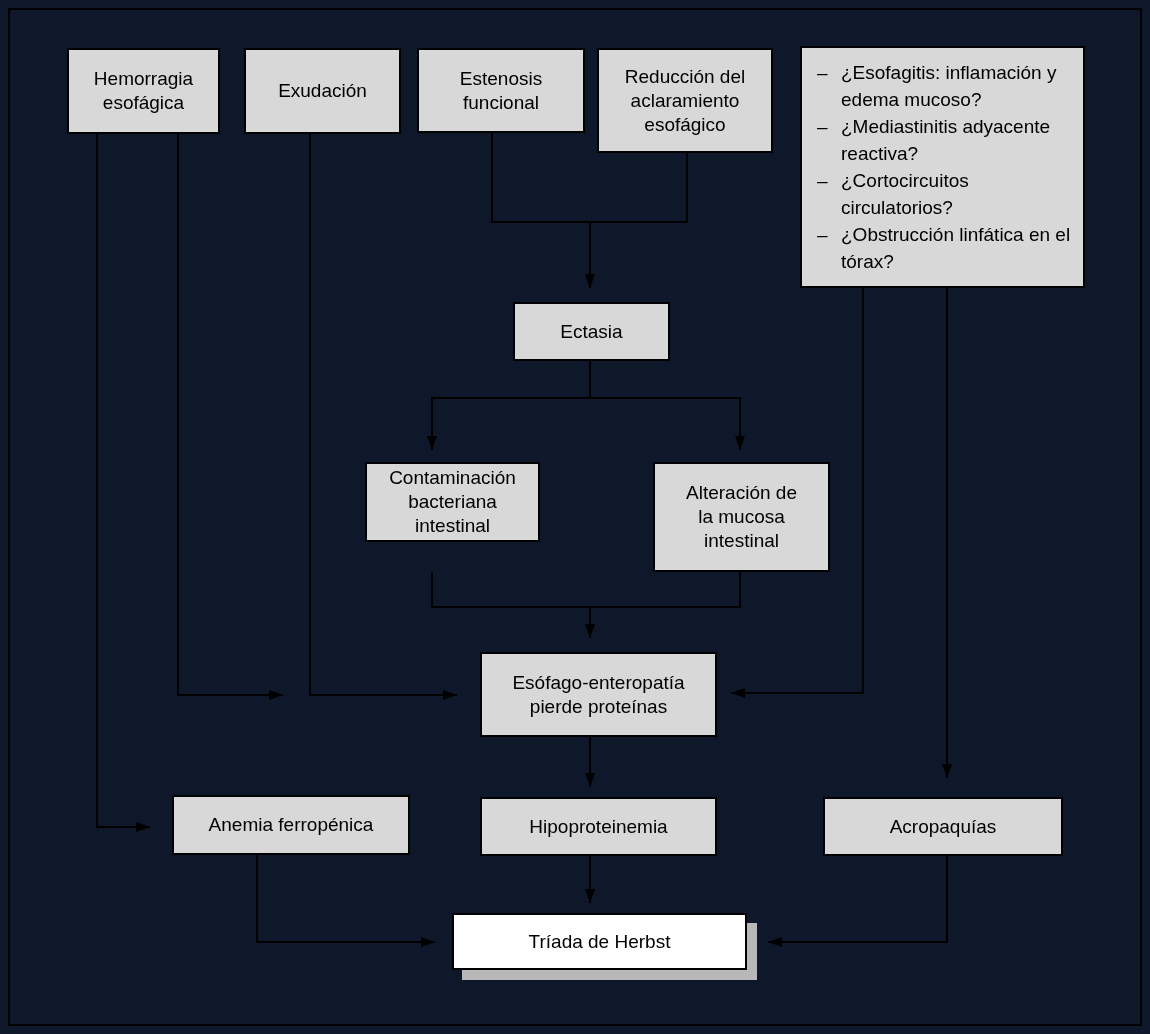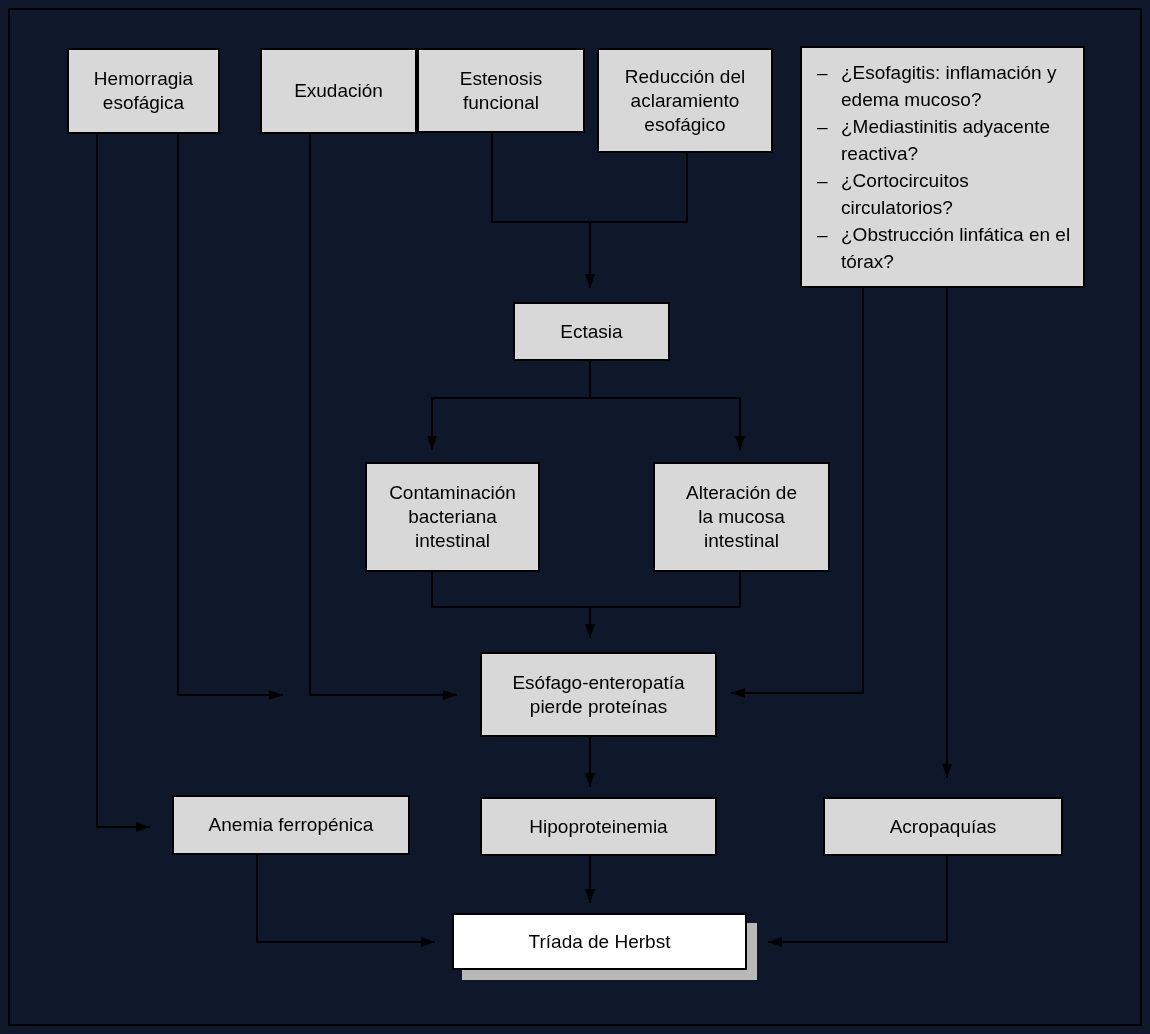--- a/index.html
+++ b/index.html
@@ -43,26 +43,26 @@
     padding:11px 8px 0 15px;
     font-size:19px;line-height:27px;
   }
   .q-item{
     display:grid;
     grid-template-columns:24px 1fr;
     align-items:start;
   }
   
   #n-hemorragia{left:67px;top:48px;width:153px;height:86px;}
-  #n-exudacion{left:260px;top:48px;width:157px;height:86px;}
+  #n-exudacion{left:244px;top:48px;width:157px;height:86px;}
   #n-estenosis{left:417px;top:48px;width:168px;height:85px;}
   #n-reduccion{left:597px;top:48px;width:176px;height:105px;}
   #n-questions{left:800px;top:46px;width:285px;height:242px;}
   #n-ectasia{left:513px;top:302px;width:157px;height:59px;}
-  #n-contaminacion{left:365px;top:462px;width:175px;height:110px;}
+  #n-contaminacion{left:365px;top:462px;width:175px;height:80px;}
   #n-alteracion{left:653px;top:462px;width:177px;height:110px;}
   #n-esofago{left:480px;top:652px;width:237px;height:85px;}
   #n-anemia{left:172px;top:795px;width:238px;height:60px;}
   #n-hipoproteinemia{left:480px;top:797px;width:237px;height:59px;}
   #n-acropaquias{left:823px;top:797px;width:240px;height:59px;text-align:right;}
   #n-triada{left:452px;top:913px;width:295px;height:57px;}
 </style>
 </head>
 <body>
 

